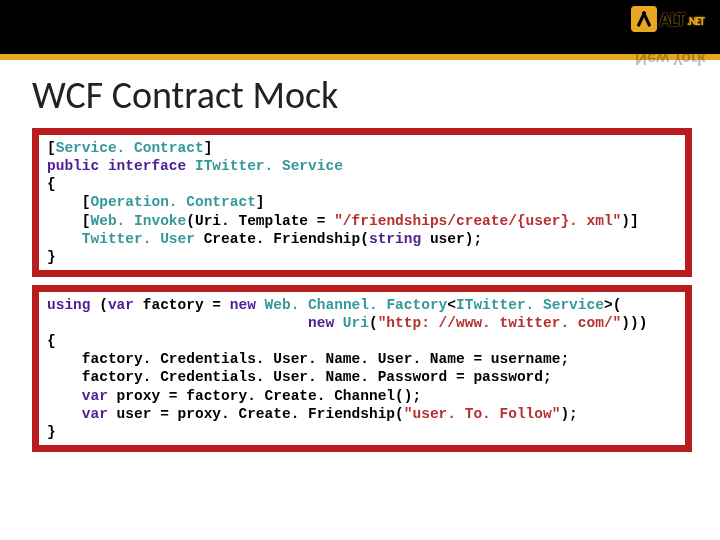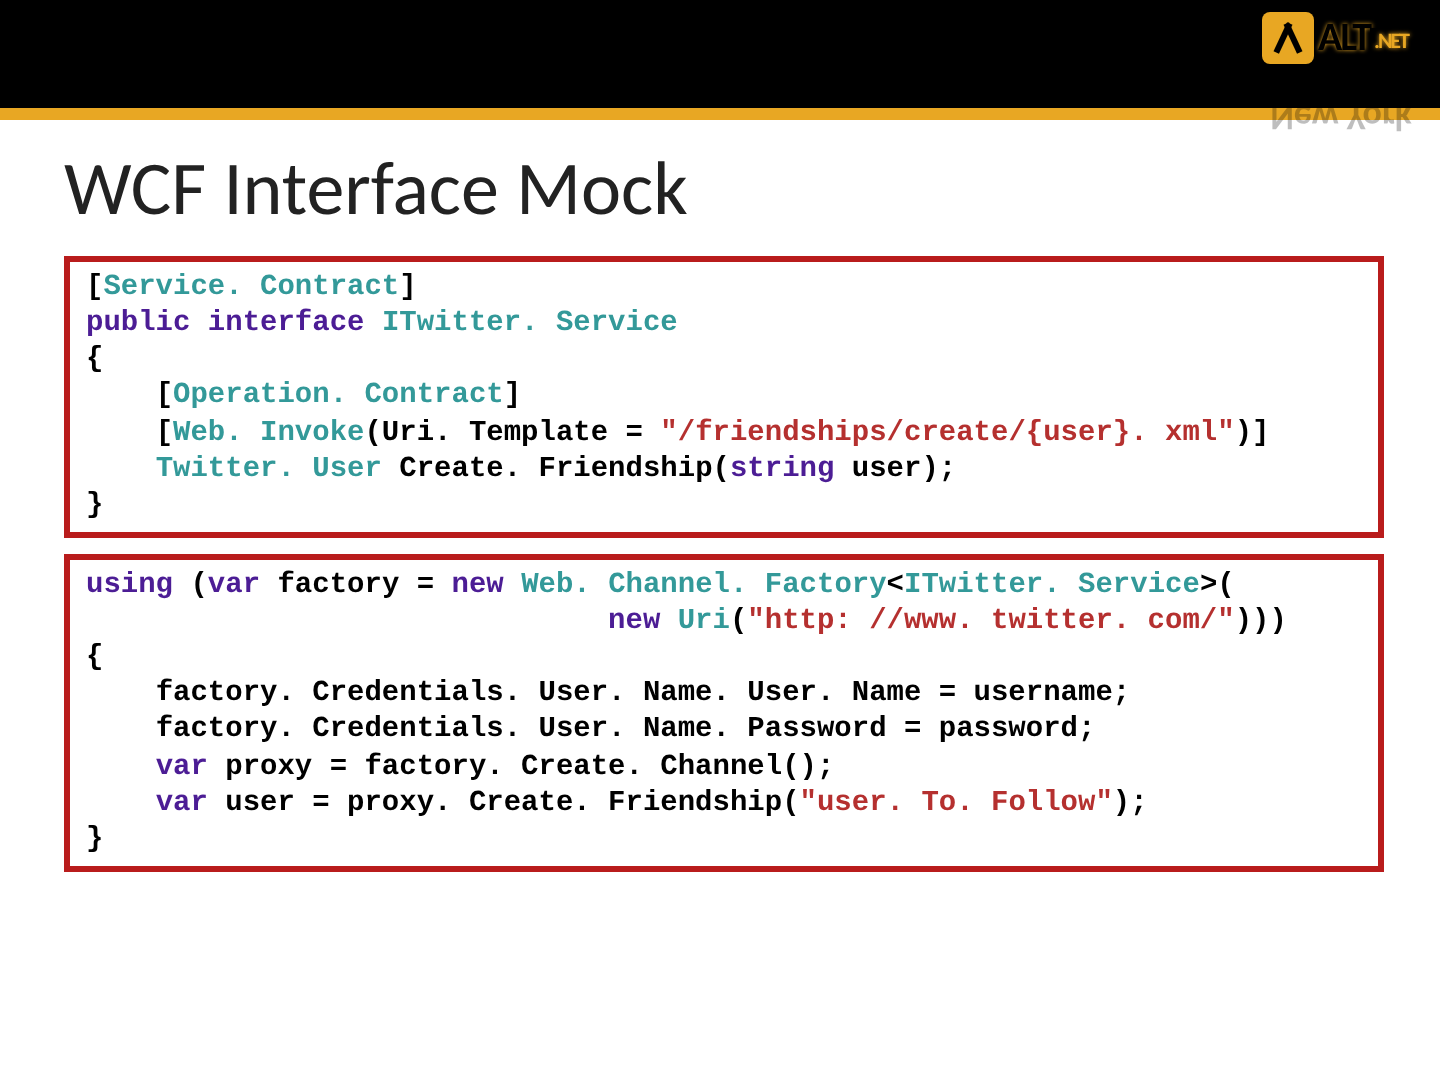--- a/index.html
+++ b/index.html
@@ -76,21 +76,21 @@
     transform: scaleY(-1);
     margin-top: -4px;
   }
   .title {
     font-size: 38px;
     color: #222;
     margin: 12px 0 10px 32px;
   }
   .codebox {
     margin: 0 28px 8px 32px;
-    border: 3px solid #b91c1c;
+    border: 7px solid #b91c1c;
     background: #fff;
     padding: 4px 8px;
     font-family: Consolas, "Courier New", monospace;
     font-size: 14.5px;
     line-height: 1.25;
     white-space: pre;
   }
   .kw { color: #4c1d95; font-weight: bold; }
   .typ { color: #339999; font-weight: bold; }
   .str { color: #b5302f; font-weight: bold; }
@@ -105,16 +105,16 @@
   <div class="logo-top">
     <span class="logo-icon"></span>
     <span class="logo-text-line1">
       <span>ALT</span><span class="net">.NET</span>
     </span>
   </div>
   <div class="logo-text-line2">New York</div>
   <div class="logo-text-line2 logo-reflect">New York</div>
 </div>
 
-<div class="title">WCF Interface Mock</div>
+<div class="title">WCF Contract Mock</div>
 
 <div class="codebox" id="code1"><div><span class="pln">[</span><span class="typ">Service. Contract</span><span class="pln">]</span></div><div><span class="kw">public interface </span><span class="typ">ITwitter. Service</span></div><div><span class="pln">{</span></div><div><span>    </span><span class="pln">[</span><span class="typ">Operation. Contract</span><span class="pln">]</span></div><div><span>    </span><span class="pln">[</span><span class="typ">Web. Invoke</span><span class="pln">(Uri. Template = </span><span class="str">"/friendships/create/{user}. xml"</span><span class="pln">)]</span></div><div><span>    </span><span class="typ">Twitter. User</span><span class="pln"> Create. Friendship(</span><span class="kw">string</span><span class="pln"> user);</span></div><div><span class="pln">}</span></div></div>
 <div class="codebox" id="code2"><div><span class="kw">using </span><span class="pln">(</span><span class="kw">var</span><span class="pln"> factory = </span><span class="kw">new </span><span class="typ">Web. Channel. Factory</span><span class="pln">&lt;</span><span class="typ">ITwitter. Service</span><span class="pln">&gt;(</span></div><div><span class="pln">                              </span><span class="kw">new </span><span class="typ">Uri</span><span class="pln">(</span><span class="str">"http: //www. twitter. com/"</span><span class="pln">)))</span></div><div><span class="pln">{</span></div><div><span>    </span><span class="pln">factory. Credentials. User. Name. User. Name = username;</span></div><div><span>    </span><span class="pln">factory. Credentials. User. Name. Password = password;</span></div><div><span>    </span><span class="kw">var</span><span class="pln"> proxy = factory. Create. Channel();</span></div><div><span>    </span><span class="kw">var</span><span class="pln"> user = proxy. Create. Friendship(</span><span class="str">"user. To. Follow"</span><span class="pln">);</span></div><div><span class="pln">}</span></div></div>
 
 </body></html>

